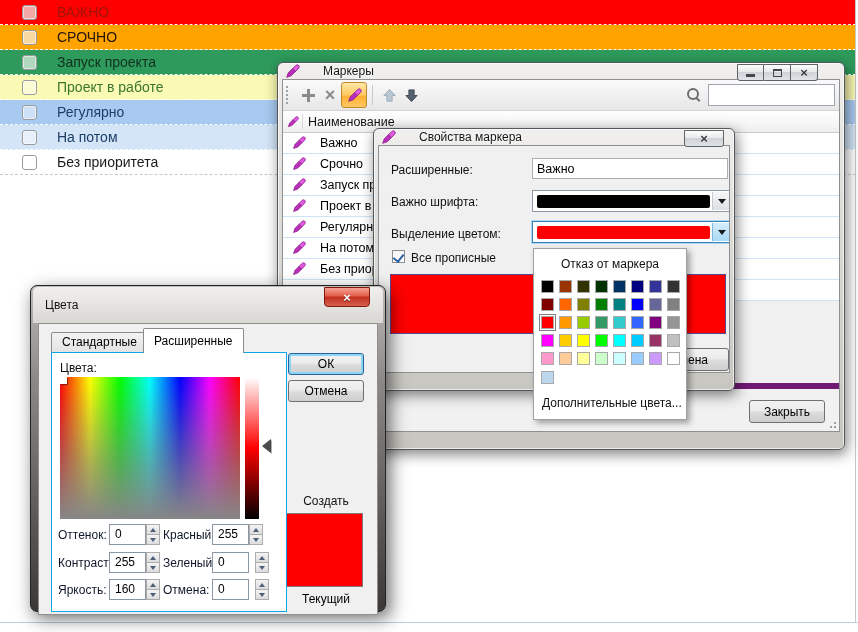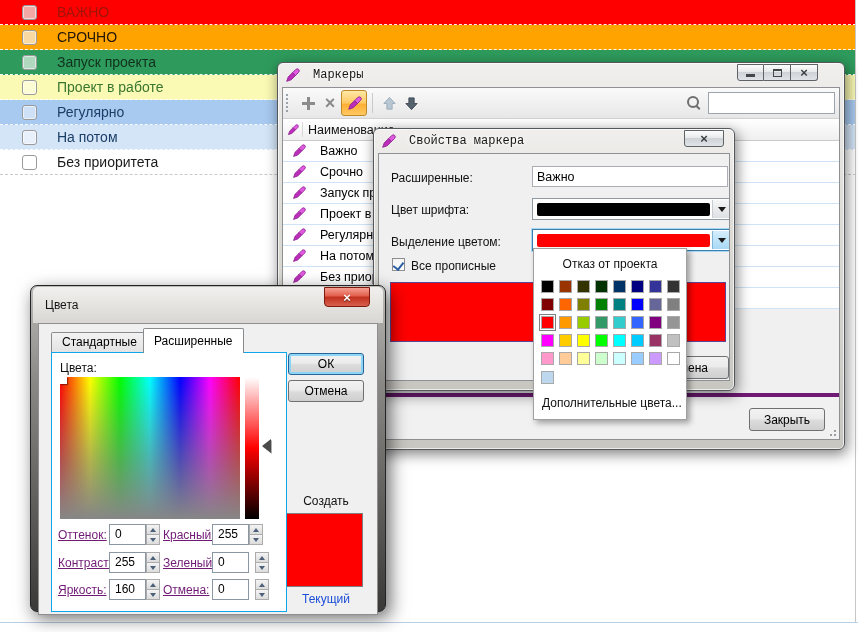--- a/index.html
+++ b/index.html
@@ -15,21 +15,21 @@
   .bg-label { margin-left:20px; font-size:14px; }
   .right-line { position:absolute; left:855px; top:0; width:1px; height:623px; background:#C6C6C6; }
   .bottom-line { position:absolute; left:0; top:622px; width:858px; height:1px; background:#B9CFE4; }
 
   
   .win { position:absolute; box-sizing:border-box;
          border:1px solid #54585C; border-radius:6px;
          background:linear-gradient(to bottom,#F0EFED,#DDDBD6 40%,#C8C6C0);
          box-shadow: 2px 4px 14px rgba(0,0,0,.5), inset 0 0 0 1px rgba(255,255,255,.65);
          padding:0 4px 4px 4px; }
-  .titlebar { height:24px; display:flex; align-items:center; gap:13px; padding-left:3px;font-family:Liberation Mono, monospace; }
+  .titlebar { height:16px; display:flex; align-items:center; gap:23px; padding-left:3px; }
   .titletext { font-size:12px; color:#151515; text-shadow:0 0 3px #FFF, 0 0 6px #FFF; }
   .win-body { position:relative; box-sizing:border-box; background:#F0F0F0;
               border:1px solid #8E9094; height:calc(100% - 29px); overflow:hidden; }
 
   .capgroup { position:absolute; top:1px; right:26px; display:flex; z-index:5; }
   .capbtn { box-sizing:border-box; width:27px; height:17px; border:1px solid #5E6366; border-left-width:0;
             background:linear-gradient(#FDFDFD,#E8E9EB 45%,#CFD2D6 50%,#E0E3E7);
             display:flex; align-items:center; justify-content:center; position:relative; }
   .capbtn:first-child { border-left-width:1px; border-bottom-left-radius:3px; }
   .capbtn:last-child { border-bottom-right-radius:3px; }
@@ -71,21 +71,21 @@
                 display:flex; align-items:center; }
   .col-header .hicon { margin-left:4px; }
   .col-header .hdiv { width:1px; height:15px; background:#D8D8D8; margin:0 5px 0 3px; }
   .col-header .htext { font-size:12.5px; color:#111; }
   #marker-list { position:absolute; left:0; top:53px; width:100%; }
   .mrow { box-sizing:border-box; height:21px; border-bottom:1px solid #CEE4F6;
           display:flex; align-items:center; background:#FFF; }
   .mrow .micon { margin-left:9px; display:flex; }
   .mrow .mlabel { margin-left:14px; font-size:12.5px; color:#000; }
   .mk-footer { position:absolute; left:0; bottom:0; width:100%; height:42px;
-               background:#F1F1F1; border-top:4px solid #701a75; }
+               background:#F1F1F1; border-top:6px solid #701a75; }
   .close-btn { position:absolute; right:14px; top:11px; width:76px; height:23px; }
   .grip-dots { position:absolute; right:2px; bottom:2px; width:10px; height:10px; }
   .grip-dots span { position:absolute; right:1px; bottom:1px; width:2px; height:2px; background:#9E9E9E;
                     box-shadow:-4px 0 #9E9E9E, 0 -4px #9E9E9E; }
 
   
   #win-props { left:373px; top:128px; width:362px; height:263px; z-index:20; }
   .close-solo { position:absolute; top:1px; right:10px; width:40px; height:17px; box-sizing:border-box;
                 border:1px solid #5E6366; border-bottom-left-radius:3px; border-bottom-right-radius:3px;
                 background:linear-gradient(#FDFDFD,#E8E9EB 45%,#CFD2D6 50%,#E0E3E7);
@@ -147,42 +147,42 @@
               linear-gradient(to bottom, rgba(128,128,128,0) 0%, rgba(128,128,128,.62) 60%, #868686 100%),
               linear-gradient(to right,#F00 0%,#FF0 16.7%,#0F0 33.3%,#0FF 50%,#00F 66.7%,#F0F 83.3%,#F00 100%); }
   .hs-marker { position:absolute; left:0px; top:0px; width:7px; height:7px; background:#FFF;
                box-shadow:1px 1px 1px rgba(0,0,0,.4); }
   .lumbar { position:absolute; left:193px; top:24px; width:14px; height:142px;
             background:linear-gradient(to bottom,#FFF 0%,#F00 50%,#000 100%); }
   .lum-slider { position:absolute; left:210px; top:86px; width:0; height:0;
                 border-top:7px solid transparent; border-bottom:7px solid transparent;
                 border-right:9px solid #4A4A4A; filter:drop-shadow(1px 1px 0 #AFAFAF); }
   .spinrow { position:absolute; display:flex; align-items:center; }
-  .splabel { font-size:12px; color:#701a75;text-decoration:underline; }
+  .splabel { font-size:12px; color:#0f172a; }
   .spbox { box-sizing:border-box; width:37px; height:21px; border:1px solid #8A97A3; background:#FFF;
            font-size:12px; line-height:19px; padding-left:5px; }
   .spbtns { box-sizing:border-box; width:14px; height:21px; display:flex; flex-direction:column; }
   .spbtns .sb { box-sizing:border-box; flex:1; border:1px solid #ACACAC;
                 background:linear-gradient(#F4F4F4,#DCDCDC); display:flex; align-items:center; justify-content:center; }
   .spbtns .sb + .sb { border-top:none; }
   .tri-up { width:0; height:0; border-left:3px solid transparent; border-right:3px solid transparent;
             border-bottom:4px solid #4C607A; }
   .tri-dn { width:0; height:0; border-left:3px solid transparent; border-right:3px solid transparent;
             border-top:4px solid #4C607A; }
   .sp-a1 { left:6px;  top:171px; }  .sp-b1 { left:111px; top:171px; }
   .sp-a2 { left:6px;  top:199px; }  .sp-b2 { left:111px; top:199px; }
   .sp-a3 { left:6px;  top:226px; }  .sp-b3 { left:111px; top:226px; }
   .splabel.w1 { width:51px; } .splabel.w2 { width:49px; }
   .gap { margin-left:6px; }
   .ok-btn { position:absolute; left:249px; top:29px; width:76px; height:22px; }
   .cancel-btn { position:absolute; left:249px; top:56px; width:76px; height:22px; }
   .new-label { position:absolute; left:249px; top:170px; width:76px; text-align:center; font-size:12px; color:#111; }
   .cur-swatch { position:absolute; left:246px; top:189px; width:78px; height:74px; box-sizing:border-box;
                 border:1px solid #7E7E7E; }
-  .cur-label { position:absolute; left:249px; top:268px; width:76px; text-align:center; font-size:12px; color:#1d4ed8; }
+  .cur-label { position:absolute; left:249px; top:268px; width:76px; text-align:center; font-size:12px; color:#000000; }
 </style>
 </head>
 <body>
 
 <div class="stage">
 
   <div id="bg-list">
       <div class="bg-row" style="background: rgb(255, 0, 0); border-bottom: 1px dashed rgba(255, 255, 255, 0.95);">
         <span class="bg-check" style="background: rgb(242, 169, 165);"></span>
         <span class="bg-label" style="color: rgb(160, 19, 9);">ВАЖНО</span>
@@ -364,21 +364,21 @@
         </span>
       <span class="titletext">Свойства маркера</span>
     </div>
     <div class="close-solo">
         <span class="glyph-x">×</span>
       </div>
     <div class="win-body">
       <span class="plabel" style="left:12px; top:17px;">Расширенные:</span>
       <input class="txt" style="left: 153px; top: 12px; width: 196px; height: 21px;" value="Важно">
 
-      <span class="plabel" style="left:12px; top:49px;">Цвет шрифта:</span>
+      <span class="plabel" style="left:12px; top:49px;">Важно шрифта:</span>
       <div class="combo" style="left:153px; top:44px; width:200px;">
         <span class="cbar" id="font-color-bar" style="background: rgb(0, 0, 0);"></span>
         <span class="arrowbox">
             <span class="tri"></span>
           </span>
       </div>
 
       <span class="plabel" style="left:12px; top:81px;">Выделение цветом:</span>
       <div class="combo focused" style="left:153px; top:75px; width:200px;">
         <span class="cbar" id="highlight-color-bar" style="background: rgb(255, 0, 0);"></span>
@@ -391,21 +391,21 @@
       <span class="plabel" style="left:32px; top:105px;">Все прописные</span>
 
       <div class="preview" id="marker-preview" style="left: 11px; top: 128px; width: 336px; height: 60px; background: rgb(255, 0, 0);"></div>
 
       <button class="btn" style="position:absolute; left:172px; top:202px; width:85px; height:23px;">ОК</button>
       <button class="btn" style="position:absolute; left:265px; top:202px; width:85px; height:23px;">Отмена</button>
     </div>
   </div>
 
   <div id="color-popup">
-    <div class="no-fill">Отказ от проекта</div>
+    <div class="no-fill">Отказ от маркера</div>
     <div id="palette-grid">
         <span class="swatch" style="background: rgb(0, 0, 0);"></span>
         <span class="swatch" style="background: rgb(153, 51, 0);"></span>
         <span class="swatch" style="background: rgb(51, 51, 0);"></span>
         <span class="swatch" style="background: rgb(0, 51, 0);"></span>
         <span class="swatch" style="background: rgb(0, 51, 102);"></span>
         <span class="swatch" style="background: rgb(0, 0, 128);"></span>
         <span class="swatch" style="background: rgb(51, 51, 153);"></span>
         <span class="swatch" style="background: rgb(51, 51, 51);"></span>
         <span class="swatch" style="background: rgb(128, 0, 0);"></span>

